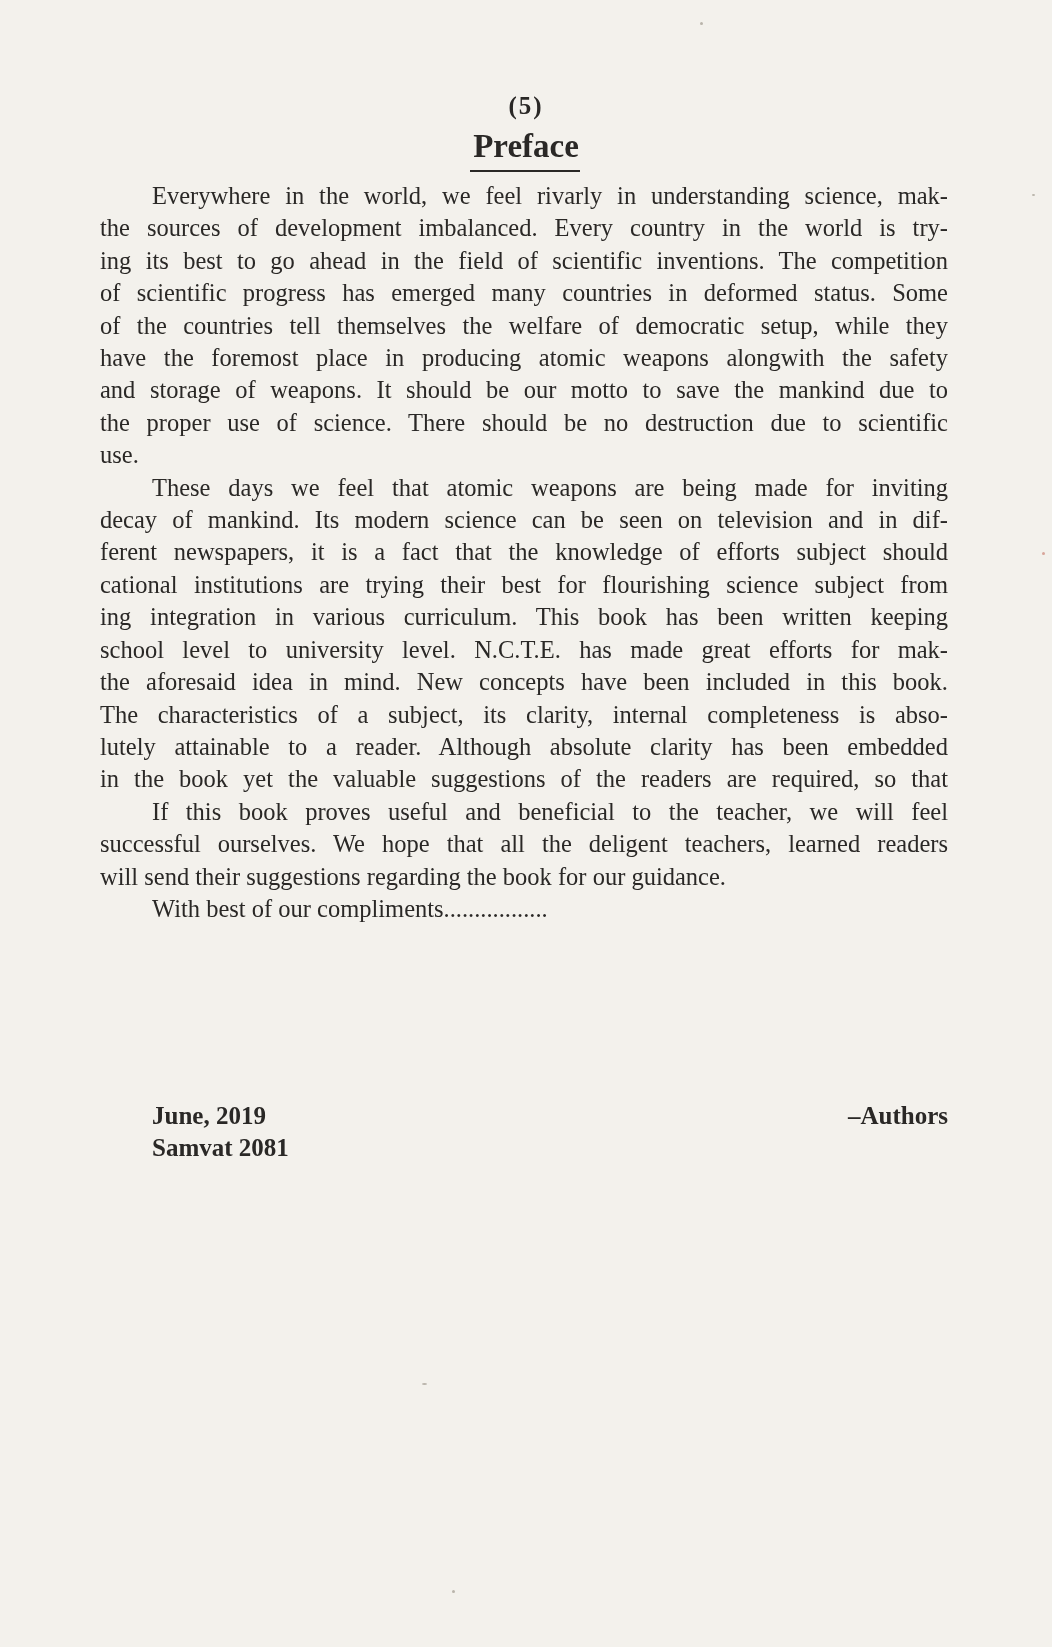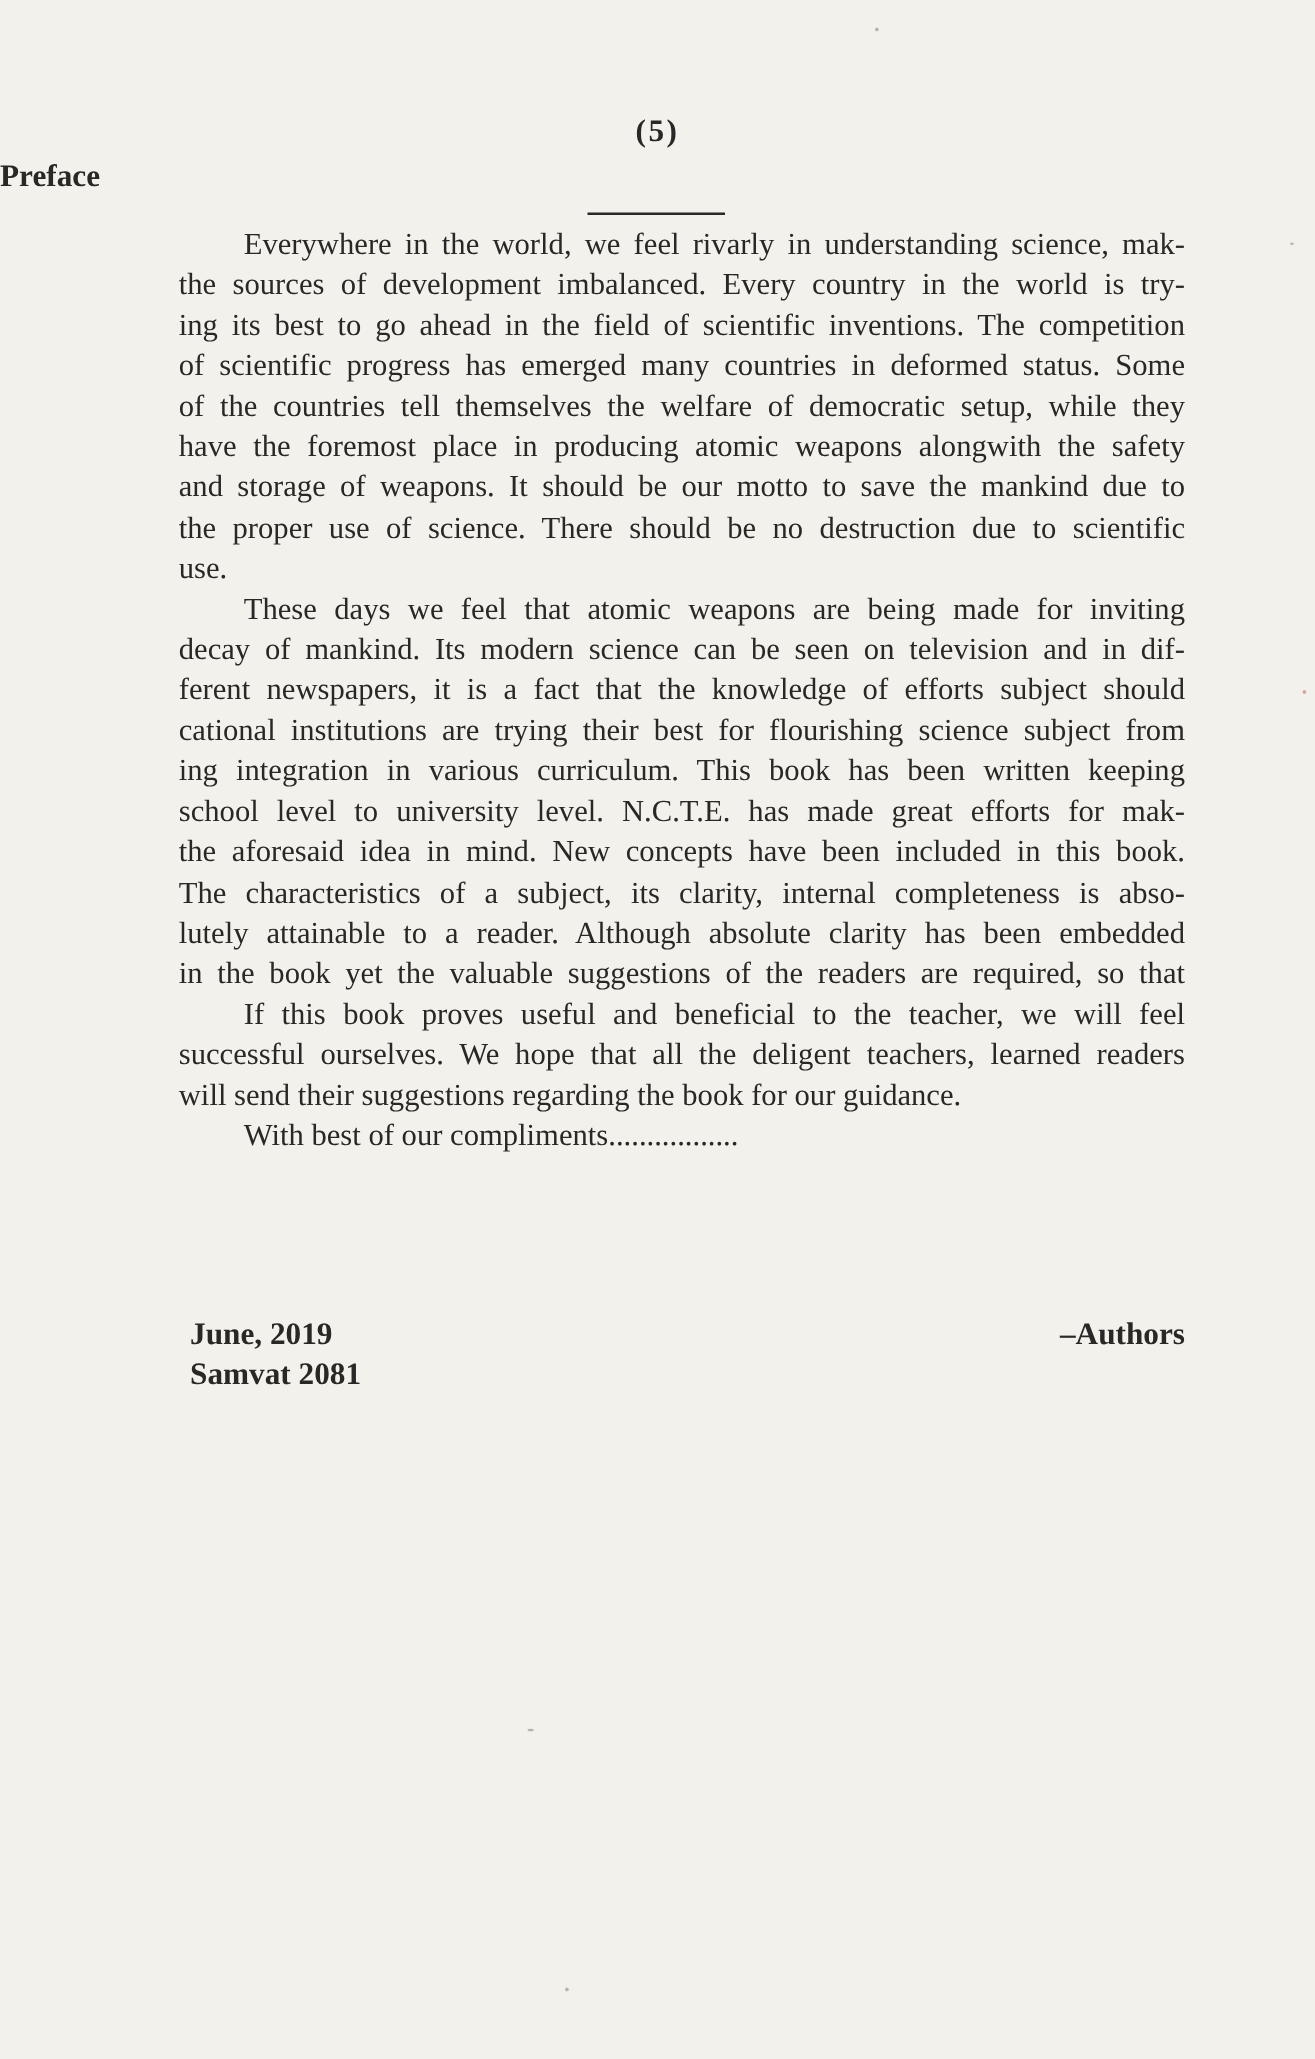--- a/index.html
+++ b/index.html
@@ -18,22 +18,22 @@
     left: 0; width: 1052px;
     text-align: center;
     font-size: 25px;
     font-weight: bold;
     letter-spacing: 2px;
   }
   .title {
     position: absolute;
     top: 128px;
     left: 0; width: 1052px;
-    text-align: left;
-    font-size: 25px;
+    text-align: center;
+    font-size: 33px;
     font-weight: bold;
   }
   .title-rule {
     position: absolute;
     top: 170px;
     left: 470px;
     width: 110px;
     height: 2px;
     background: #2a2826;
   }
@@ -44,34 +44,33 @@
     width: 848px;
     font-size: 24.5px;
     line-height: 32.4px;
     text-align: justify;
   }
   .line {
     display: block;
     white-space: nowrap;
     text-align-last: justify;
     text-align: justify;
-    margin-left: 43px;
   }
   .line.last { text-align-last: left; }
   .indent { padding-left: 52px; }
   .signature {
     position: absolute;
     top: 1052px;
     left: 152px;
     width: 796px;
     font-size: 25px;
     line-height: 32.4px;
     font-weight: bold;
   }
-  .sig-row { display: flex; justify-content: space-between; }
+  .sig-row { display: flex; justify-content: space-between; margin-top: 48px; }
   .speck {
     position: absolute;
     border-radius: 50%;
     background: #b9b4ab;
   }
 </style>
 </head>
 <body>
 
 <div class="page-number">(5)</div>

